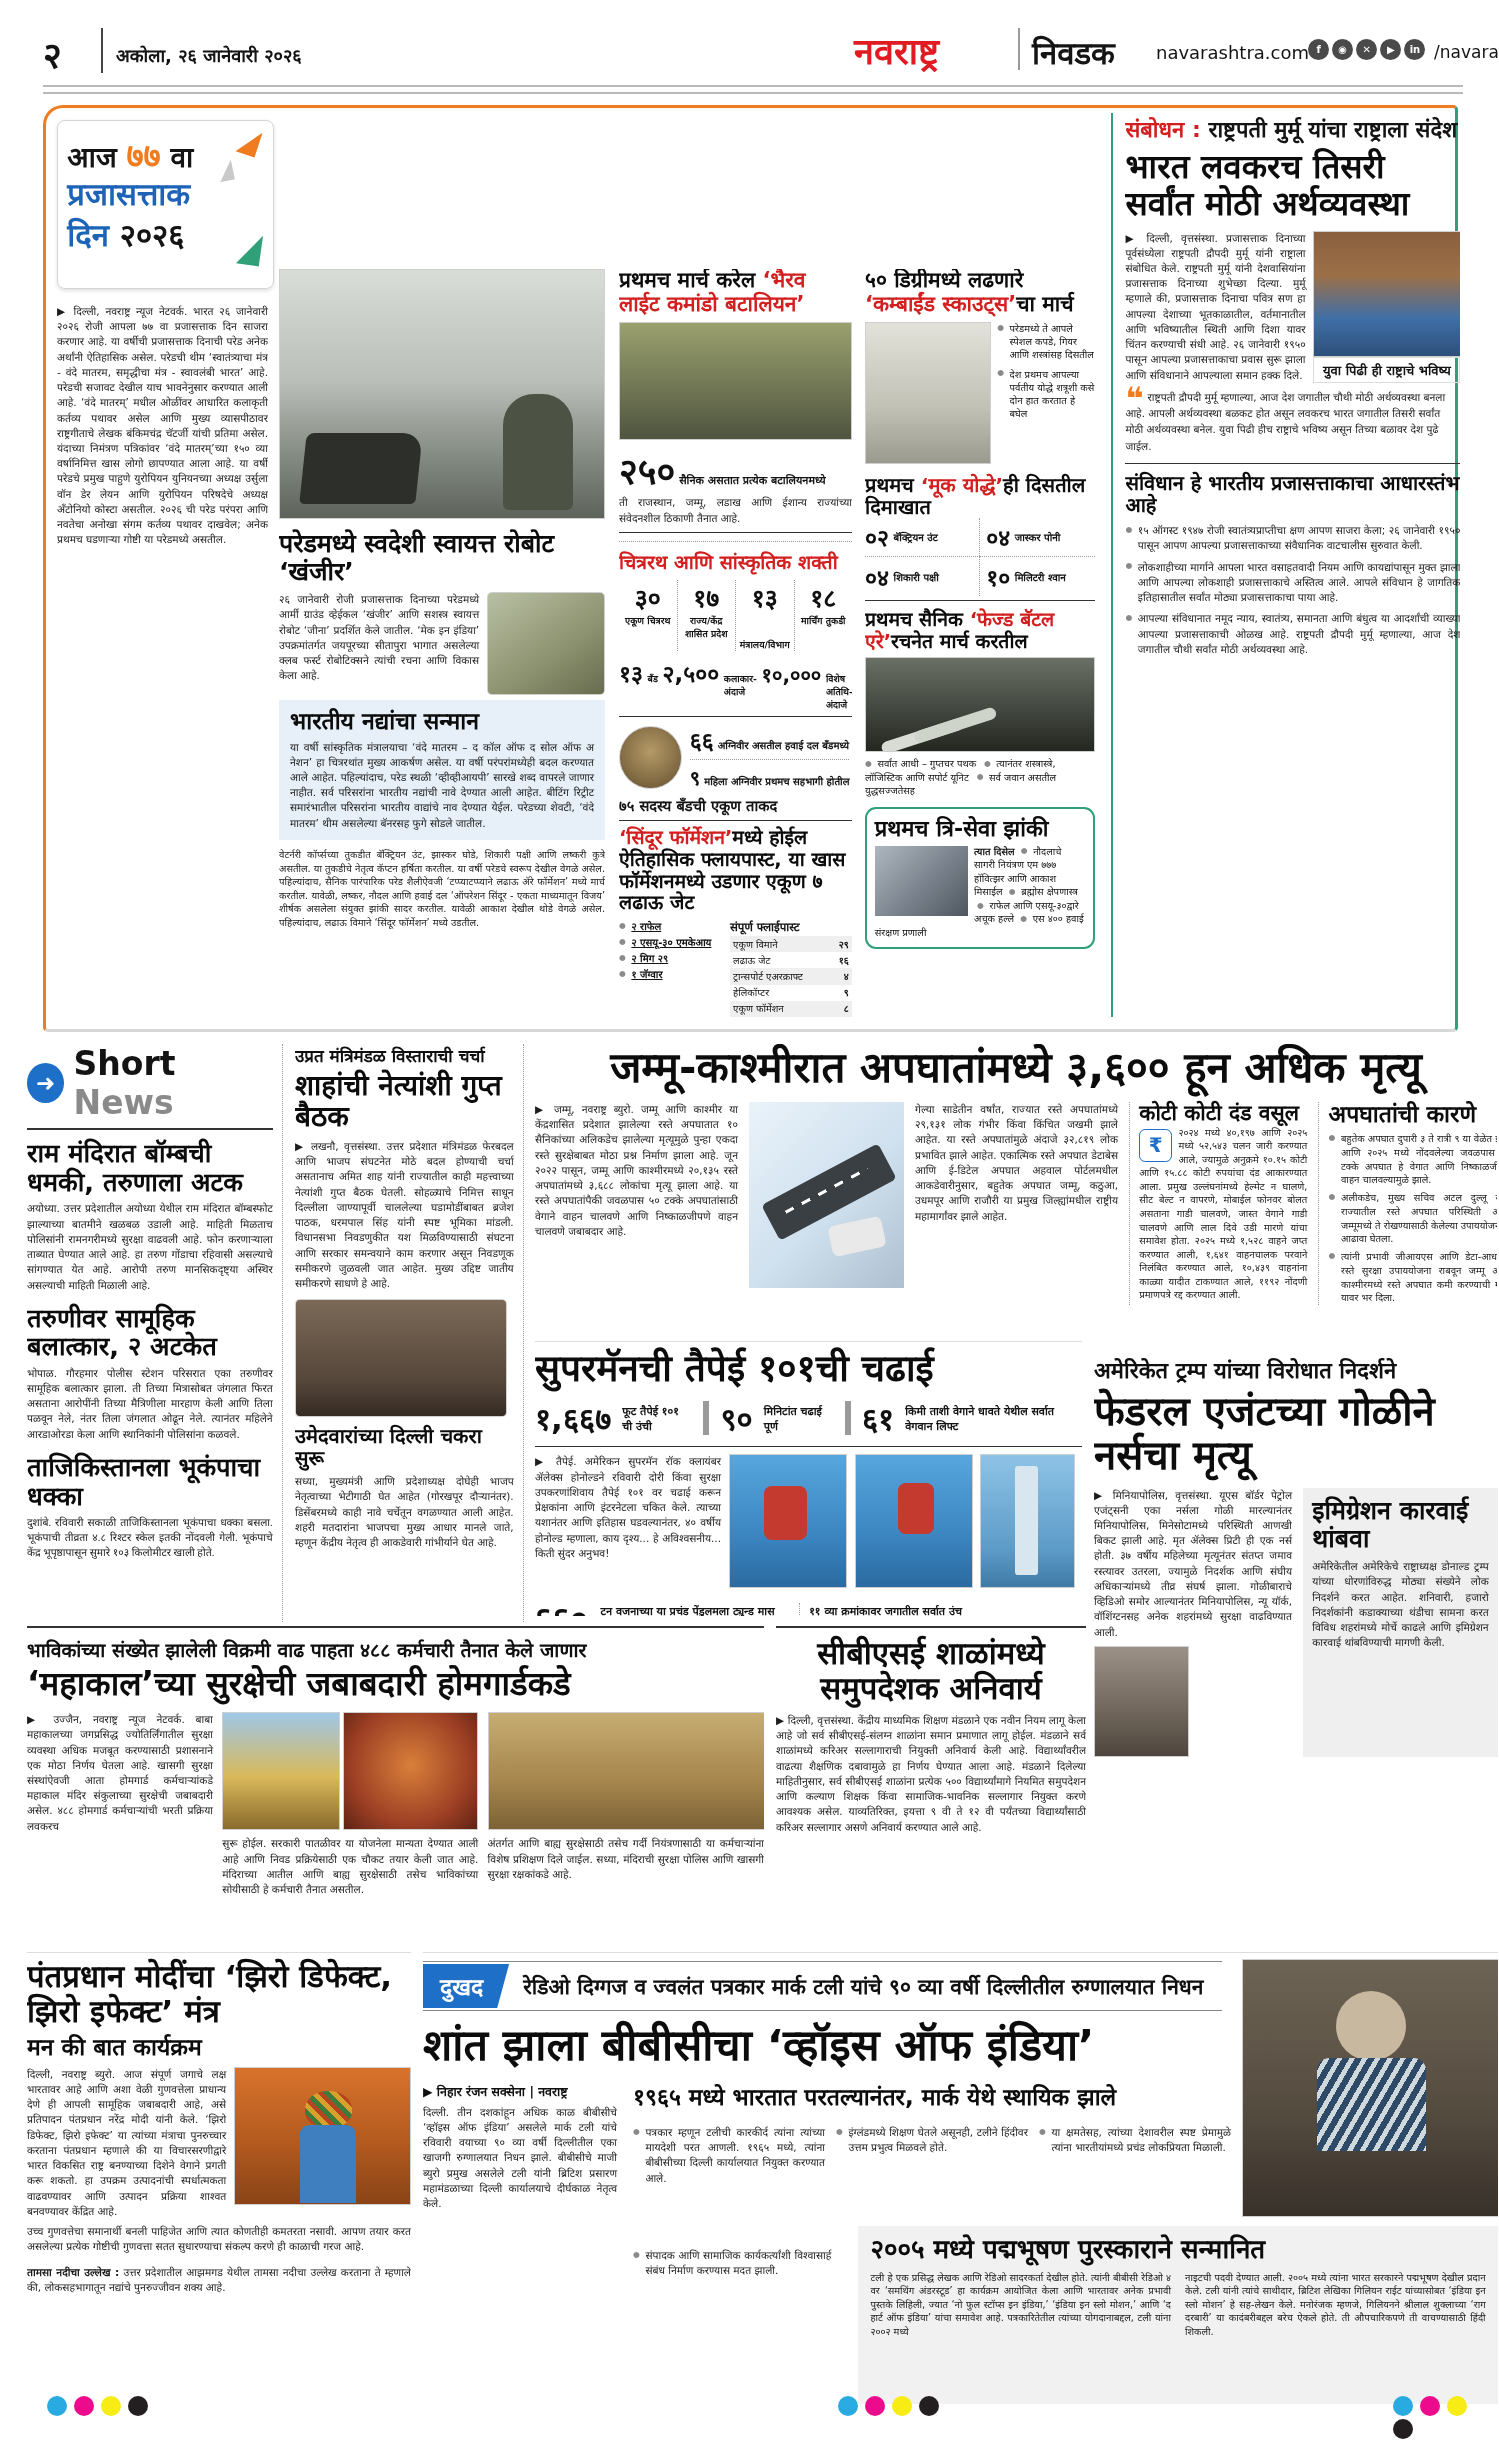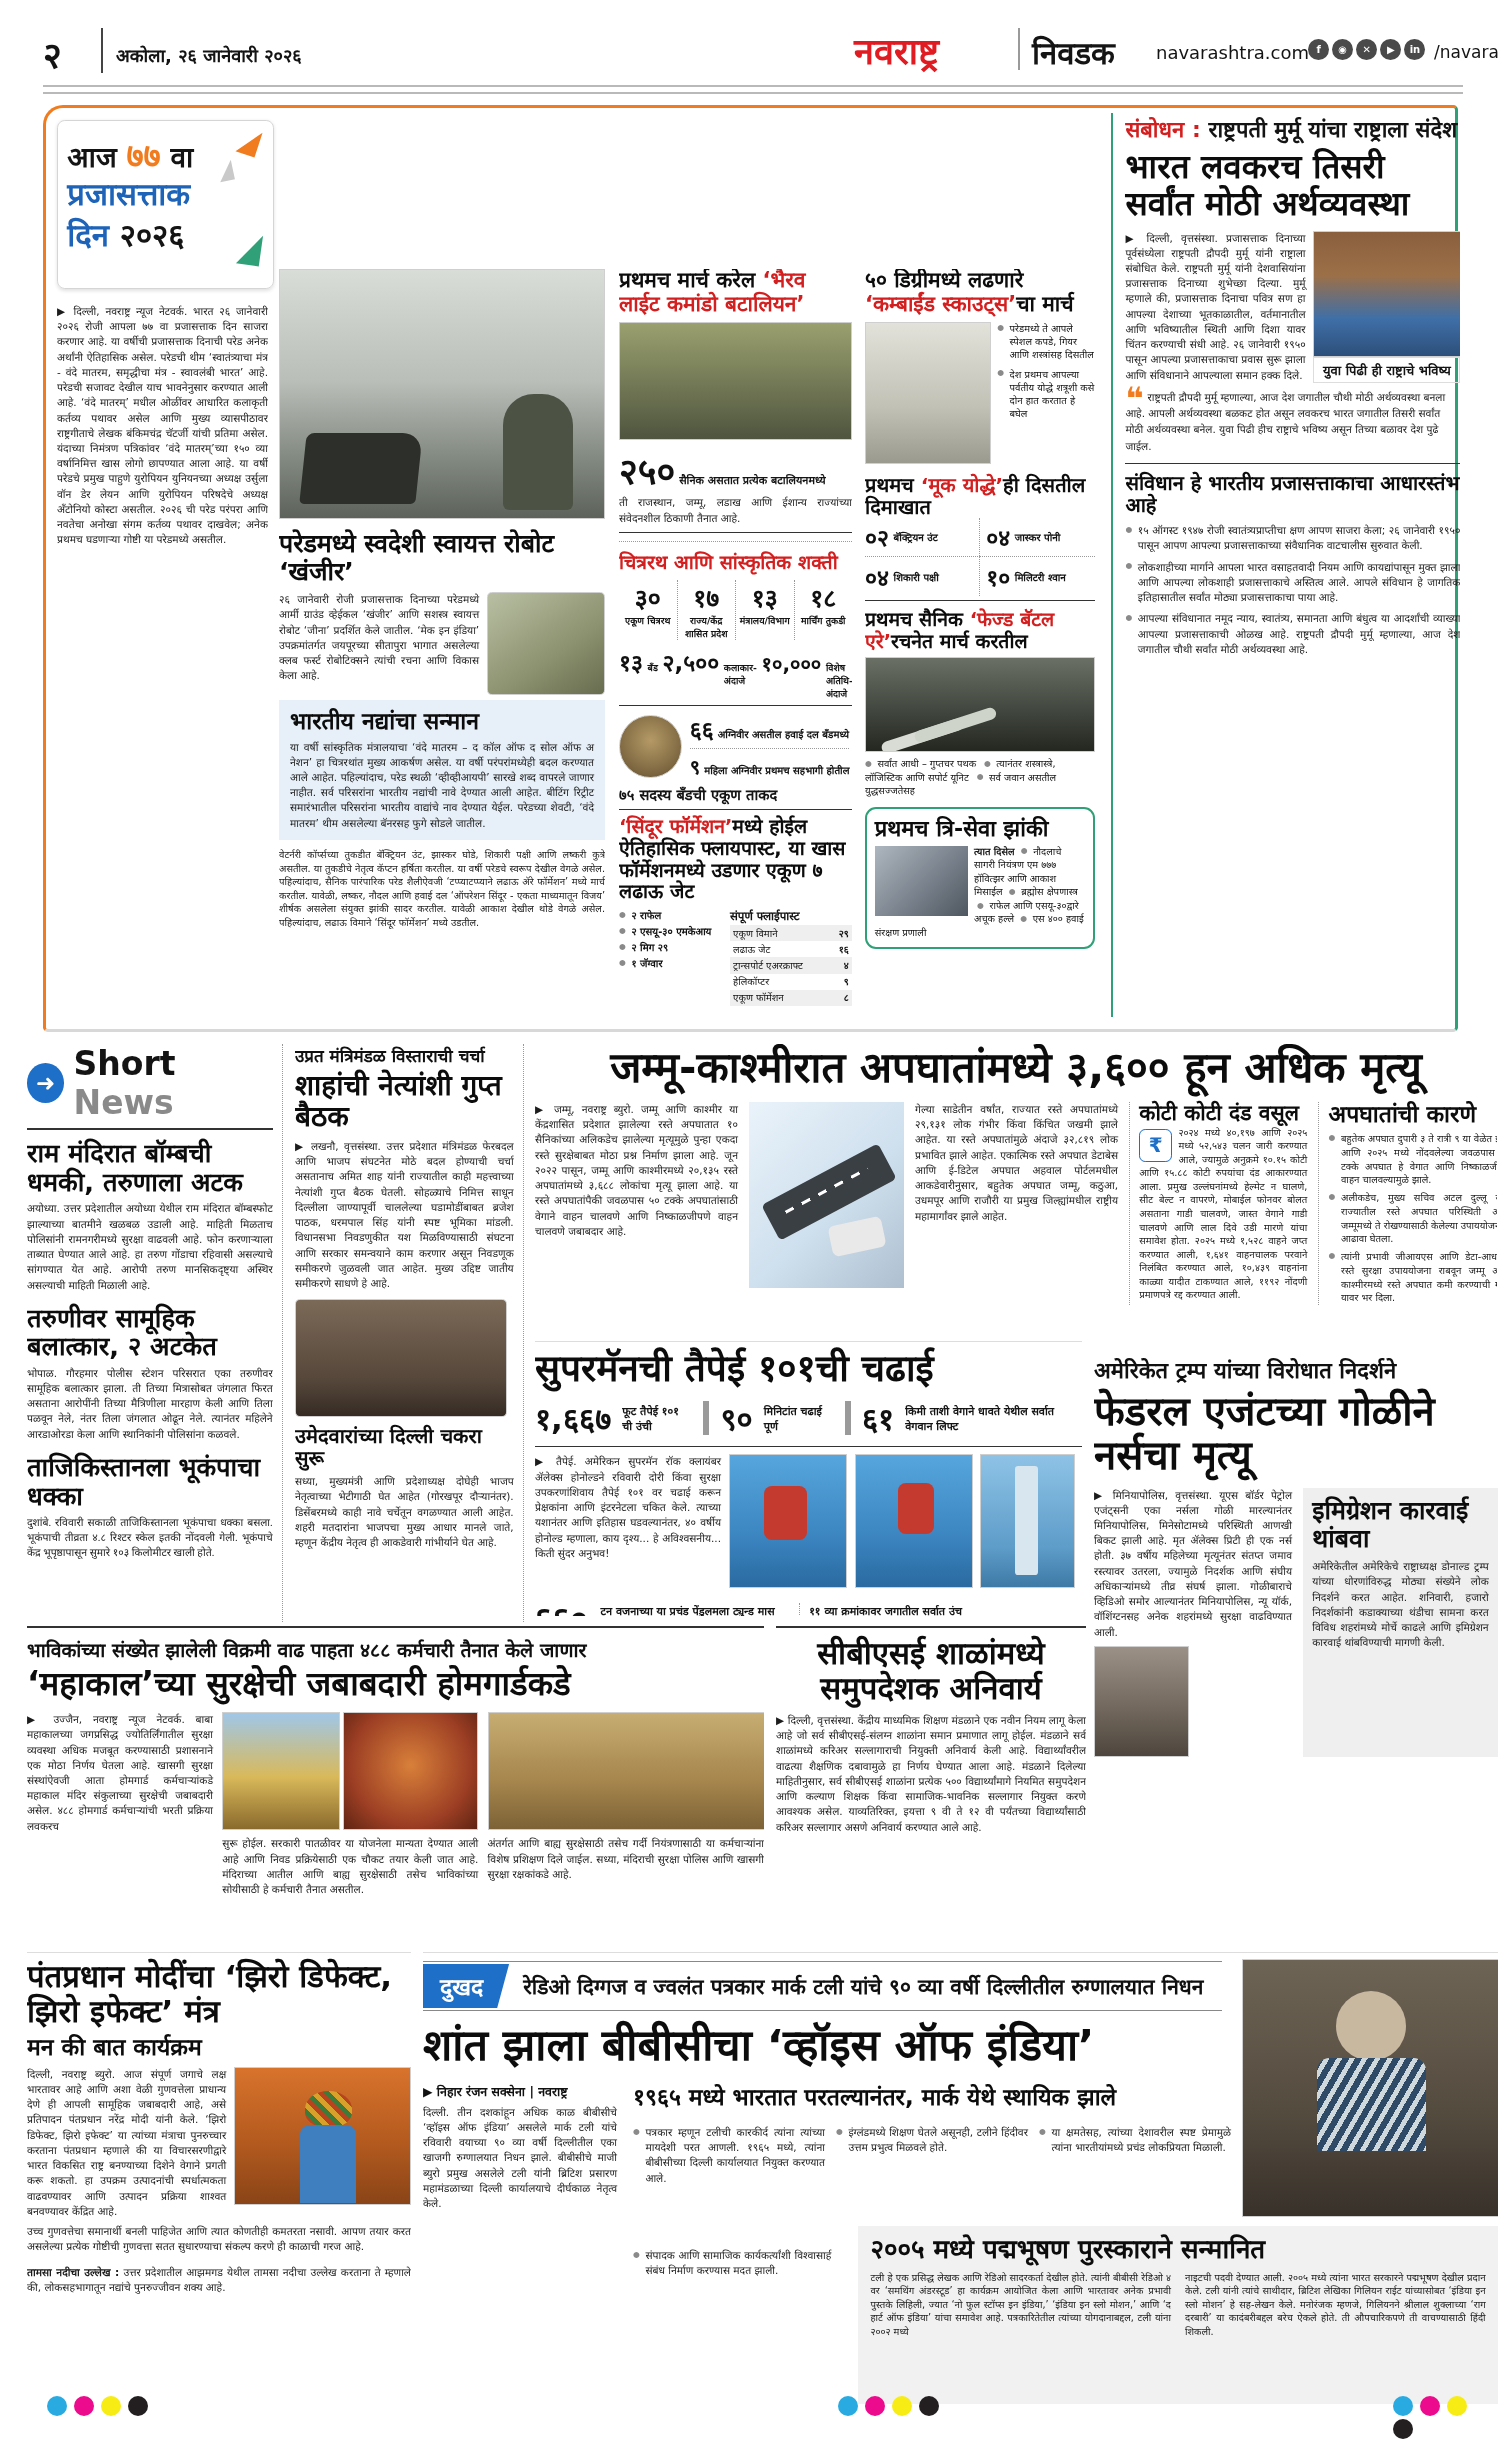--- a/index.html
+++ b/index.html
@@ -113,21 +113,21 @@
           <div style="flex:1;border-right:0.8px dotted #999;">
               <div class="statnum" style="font-size:25px;">३०</div>
               <div style="font-size:9.3px;font-weight:bold;">एकूण चित्ररथ</div>
             </div>
           <div style="flex:1;border-right:0.8px dotted #999;">
               <div class="statnum" style="font-size:25px;">१७</div>
               <div style="font-size:9.3px;font-weight:bold;">राज्य/केंद्र शासित प्रदेश</div>
             </div>
           <div style="flex:1;border-right:0.8px dotted #999;">
               <div class="statnum" style="font-size:25px;">१३</div>
-              <div style="font-size:9.3px;font-weight:bold;">मंत्रालय/विभाग</div>
+              <div style="font-size:9.3px;font-weight:bold;margin-top:24px;">मंत्रालय/विभाग</div>
             </div>
           <div style="flex:1;">
               <div class="statnum" style="font-size:25px;">१८</div>
               <div style="font-size:9.3px;font-weight:bold;">मार्चिंग तुकडी</div>
             </div>
         </div>
         <div style="display:flex;align-items:baseline;gap:4.7px;margin-top:6.2px;border-bottom:1.6px solid #333;padding-bottom:4.7px;">
           <span class="statnum" style="font-size:23px;">१३</span>
             <span style="font-size:9.3px;font-weight:bold;">बँड</span>
           <span class="statnum" style="font-size:23px;">२,५००</span>
@@ -143,21 +143,21 @@
           <div><span class="statnum" style="font-size:23px;">६६</span> <span style="font-size:10px;font-weight:bold;">अग्निवीर असतील हवाई दल बँडमध्ये</span></div>
           <div class="dotline" style="margin-top:3.1px;padding-top:3.1px;"><span class="statnum" style="font-size:20px;">९</span> <span style="font-size:10px;font-weight:bold;">महिला अग्निवीर प्रथमच सहभागी होतील</span></div>
         </div>
       </div>
       <div style="font-size:14.7px;font-weight:bold;border-bottom:1.6px solid #333;padding:4.7px 0;">७५ सदस्य बँडची एकूण ताकद</div>
 
       <div class="hl" style="font-size:19.4px;margin-top:6.2px;">
         <span class="red">‘सिंदूर फॉर्मेशन’</span><span>मध्ये होईल ऐतिहासिक फ्लायपास्ट, या खास फॉर्मेशनमध्ये उडणार एकूण ७ लढाऊ जेट</span>
       </div>
       <div style="display:flex;gap:9.3px;margin-top:4.7px;">
-        <div style="flex:1;font-size:10px;font-weight:bold;line-height:1.6;">
+        <div style="flex:1;font-size:10px;font-weight:bold;line-height:1.6;text-decoration:underline;">
           <div class="bullet">२ राफेल</div>
           <div class="bullet">२ एसयू-३० एमकेआय</div>
           <div class="bullet">२ मिग २९</div>
           <div class="bullet">१ जॅग्वार</div>
         </div>
         <div style="flex:1.2;">
           <div style="font-size:11.6px;font-weight:bold;">संपूर्ण फ्लाईपास्ट</div>
           <div style="display:flex;justify-content:space-between;background:#efefef;font-size:9.7px;padding:1.6px 3.1px;margin-top:2.3px;">
               <span>एकूण विमाने</span>
               <b>२९</b>

